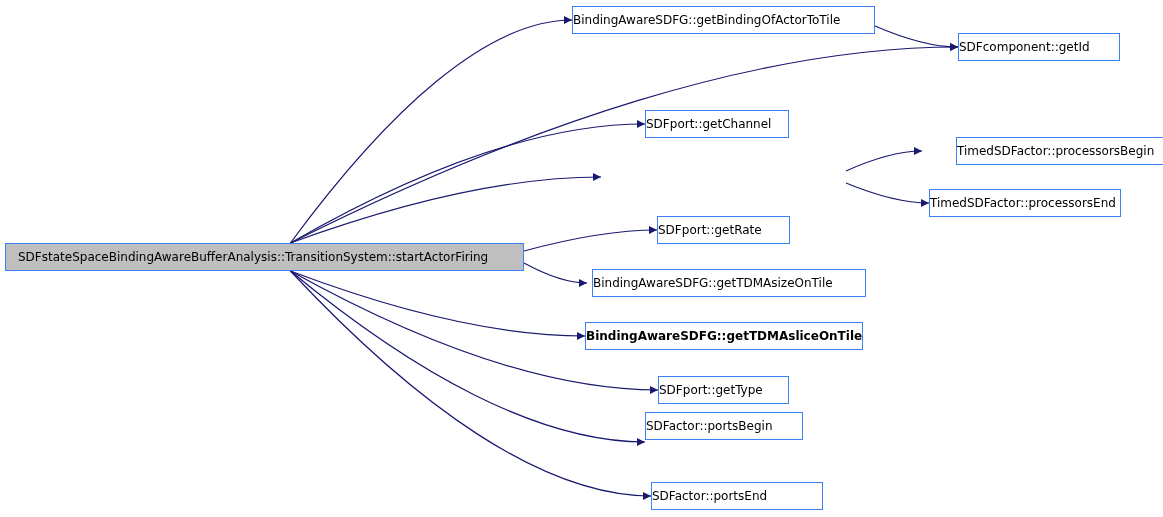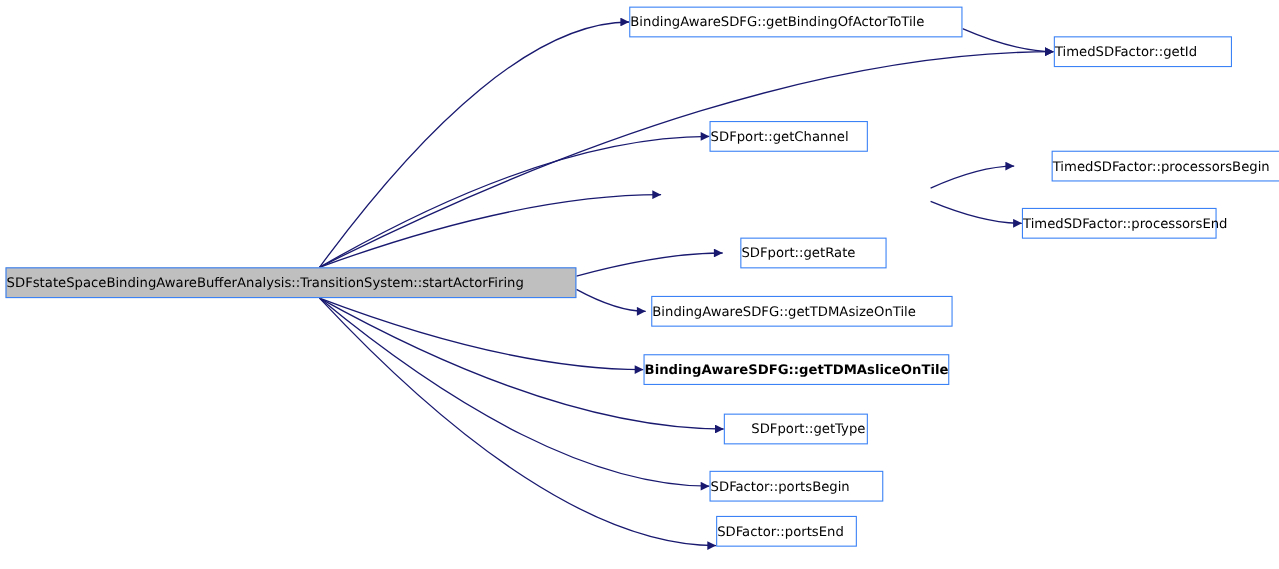--- a/index.html
+++ b/index.html
@@ -30,61 +30,61 @@
       <path d="M524,263 C546.05,275 568.1,283 587,283" fill="none" stroke="#191970" stroke-width="1.2" marker-end="url(#arrow)"></path>
       <path d="M290.45000000000005,271 C393.5425,310 496.635,336 585,336" fill="none" stroke="#191970" stroke-width="1.2" marker-end="url(#arrow)"></path>
       <path d="M290.45000000000005,271 C419.09250000000003,342.4 547.735,390 658,390" fill="none" stroke="#191970" stroke-width="1.2" marker-end="url(#arrow)"></path>
       <path d="M290.45000000000005,271 C414.5425,373.6 538.635,442 645,442" fill="none" stroke="#191970" stroke-width="1.2" marker-end="url(#arrow)"></path>
       <path d="M290.45000000000005,271 C416.64250000000004,406 542.835,496 651,496" fill="none" stroke="#191970" stroke-width="1.2" marker-end="url(#arrow)"></path>
       <path d="M875,26 C904.05,38.6 933.1,47 958,47" fill="none" stroke="#191970" stroke-width="1.2" marker-end="url(#arrow)"></path>
       <path d="M846,171 C872.6,159 899.2,151 922,151" fill="none" stroke="#191970" stroke-width="1.2" marker-end="url(#arrow)"></path>
       <path d="M846,183 C875.05,195 904.1,203 929,203" fill="none" stroke="#191970" stroke-width="1.2" marker-end="url(#arrow)"></path>
     </svg>
 
-  <div class="node root" id="n-root" style="left:5px;top:243px;width:519px;height:28px;">
+  <div class="node root" id="n-root" style="left:5px;top:243px;width:519px;height:28px;padding-left:12px;">
       <span>SDFstateSpaceBindingAwareBufferAnalysis::TransitionSystem::startActorFiring</span>
     </div>
 
   <div class="node" id="n-getBindingOfActorToTile" style="left:572px;top:6px;width:303px;height:28px;">
       <span>BindingAwareSDFG::getBindingOfActorToTile</span>
     </div>
 
   <div class="node" id="n-getId" style="left:958px;top:33px;width:162px;height:28px;">
-      <span>TimedSDFactor::getId</span>
+      <span>SDFcomponent::getId</span>
     </div>
 
   <div class="node" id="n-getChannel" style="left:645px;top:110px;width:144px;height:28px;">
       <span>SDFport::getChannel</span>
     </div>
 
 
   <div class="node" id="n-processorsBegin" style="left:956px;top:137px;width:256px;height:28px;">
       <span>TimedSDFactor::processorsBegin</span>
     </div>
 
-  <div class="node" id="n-processorsEnd" style="left:929px;top:189px;width:177px;height:28px;">
+  <div class="node" id="n-processorsEnd" style="left:929px;top:189px;width:192px;height:28px;">
       <span>TimedSDFactor::processorsEnd</span>
     </div>
 
-  <div class="node" id="n-getRate" style="left:657px;top:216px;width:133px;height:28px;margin-left:16px;">
+  <div class="node" id="n-getRate" style="left:657px;top:216px;width:133px;height:28px;">
       <span>SDFport::getRate</span>
     </div>
 
   <div class="node" id="n-getTDMAsizeOnTile" style="left:592px;top:269px;width:274px;height:28px;">
       <span>BindingAwareSDFG::getTDMAsizeOnTile</span>
     </div>
 
   <div class="node" id="n-getTDMAsliceOnTile" style="left:585px;top:322px;width:278px;height:28px;font-weight:bold;">
       <span>BindingAwareSDFG::getTDMAsliceOnTile</span>
     </div>
 
-  <div class="node" id="n-getType" style="left:658px;top:376px;width:131px;height:28px;padding-left:24px;">
+  <div class="node" id="n-getType" style="left:658px;top:376px;width:131px;height:28px;">
       <span>SDFport::getType</span>
     </div>
 
-  <div class="node" id="n-portsBegin" style="left:645px;top:428px;width:158px;height:28px;">
+  <div class="node" id="n-portsBegin" style="left:645px;top:412px;width:158px;height:28px;">
       <span>SDFactor::portsBegin</span>
     </div>
 
-  <div class="node" id="n-portsEnd" style="left:651px;top:469px;width:128px;height:28px;">
+  <div class="node" id="n-portsEnd" style="left:651px;top:482px;width:172px;height:28px;">
       <span>SDFactor::portsEnd</span>
     </div>
 </div>
 
 </body></html>

